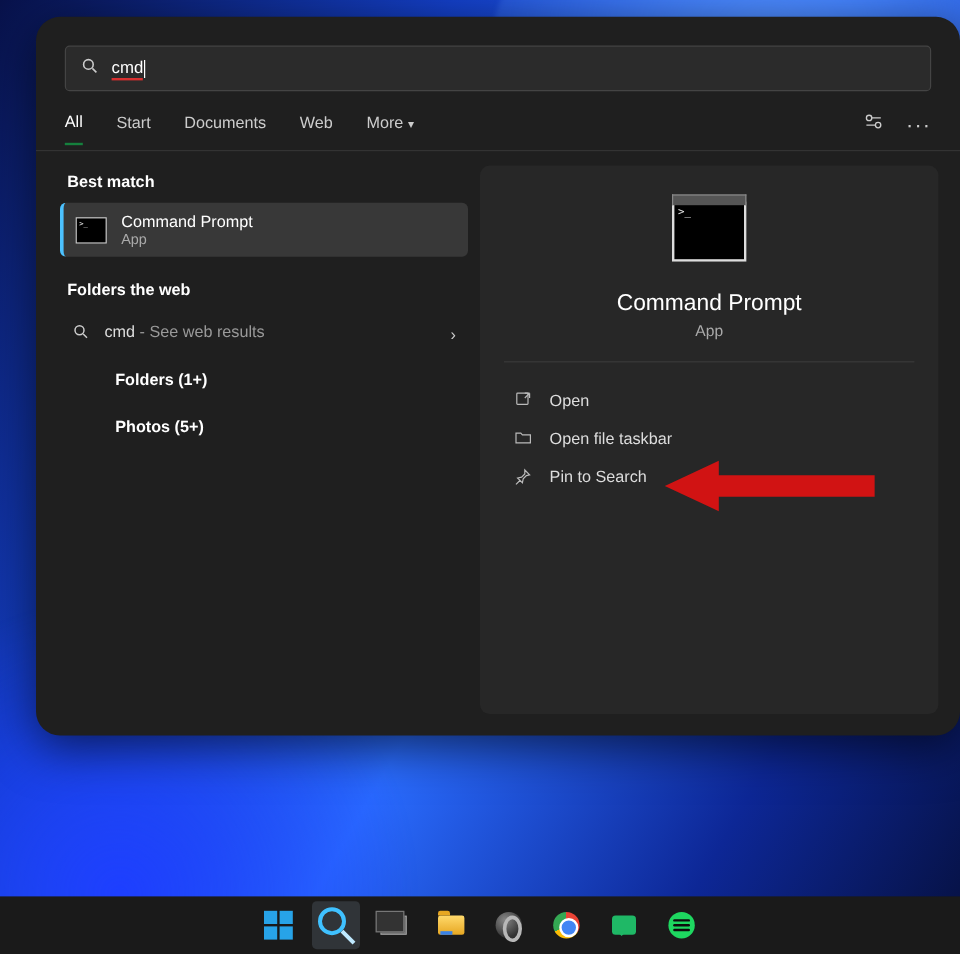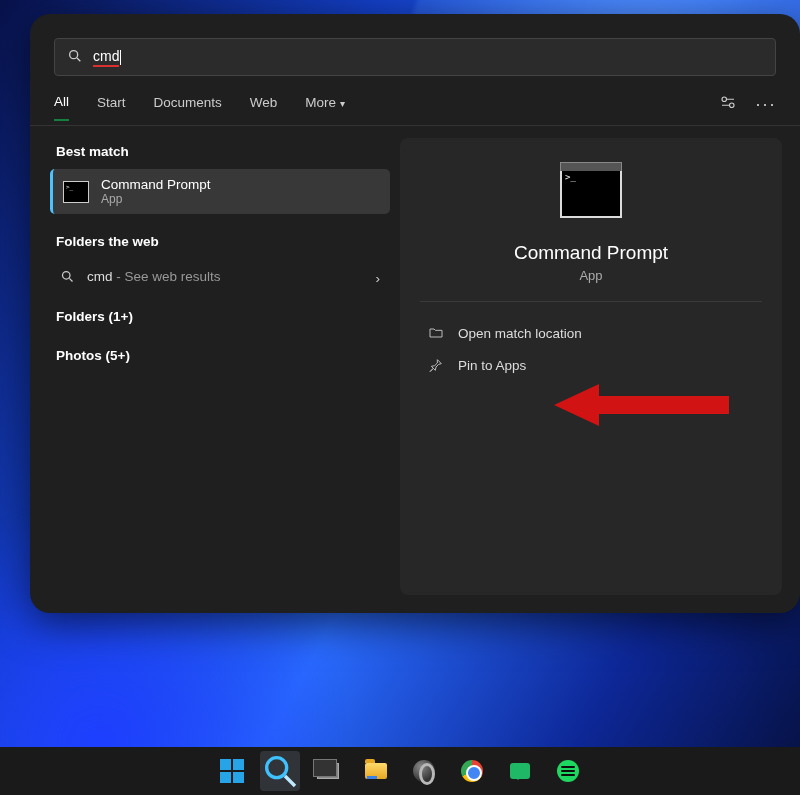--- a/index.html
+++ b/index.html
@@ -93,20 +93,21 @@
     display:flex; align-items:center; justify-content:space-between;
     padding: 10px 10px; color:#ddd; font-size:13.5px;
     border-radius:5px;
   }
   .web-row .wicon { margin-right:12px; color:#ccc;}
   .web-dim{color:#999;}
 
   .cat-row {
     color:#fff; font-size:13.5px; font-weight:600;
     padding: 12px 6px;
+    margin-left: 40px;
   }
 
   .right-head {
     display:flex; flex-direction:column; align-items:center;
     padding: 30px 0 18px 0;
     border-bottom:1px solid #3a3a3a; margin: 0 20px;
   }
   .cmd-thumb-big {
     width: 62px; height: 50px;
     background:#000; border:2px solid #ddd;
@@ -227,29 +228,36 @@
 
     <div class="right-col">
       <div class="right-head">
         <div class="cmd-thumb-big"></div>
         <div class="right-title">Command Prompt</div>
         <div class="right-sub">App</div>
       </div>
       <div class="action-list">
         <div class="action">
           <svg viewBox="0 0 24 24">
+              <rect x="4" y="4" width="14" height="14" rx="1"></rect>
+              <path d="M9 4l0-0 M20 4l0 0 M14 10L20 4 M20 4v6 M20 4h-6"></path>
+            </svg>
+          <span>Open</span>
+        </div>
+        <div class="action">
+          <svg viewBox="0 0 24 24">
               <path d="M3 6h6l2 2h10v10H3z"></path>
             </svg>
-          <span>Open match location</span>
+          <span>Open file taskbar</span>
         </div>
         <div class="action">
           <svg viewBox="0 0 24 24">
               <path d="M14 4l6 6-4 1-4 4-1 5-3-3-5 5 5-5-3-3 5-1 4-4z"></path>
             </svg>
-          <span>Pin to Apps</span>
+          <span>Pin to Search</span>
         </div>
       </div>
     </div>
   </div>
 </div>
 
 <div class="arrow">
   <svg viewBox="0 0 175 50">
     <polygon points="0,25 45,4 45,16 175,16 175,34 45,34 45,46" fill="#d11313"></polygon>
   </svg>

